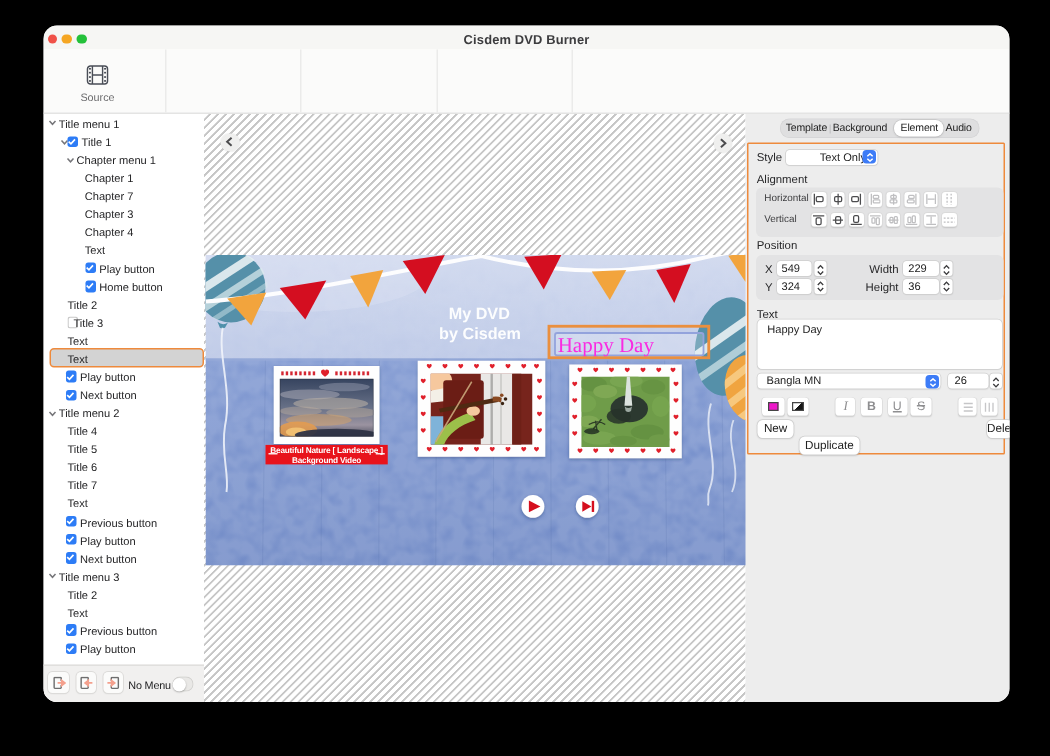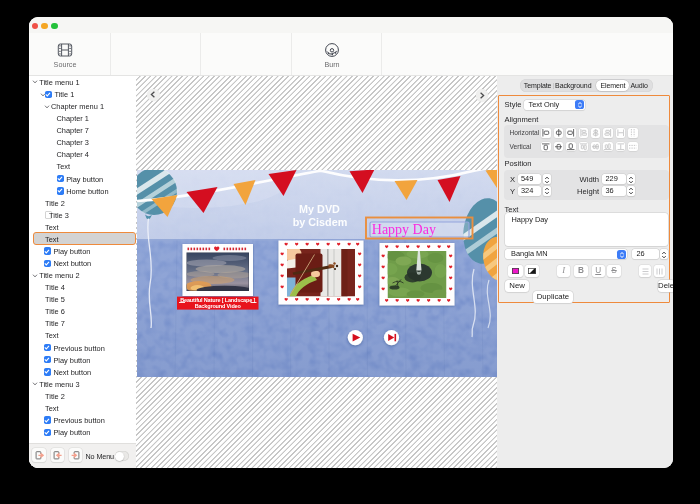--- a/index.html
+++ b/index.html
@@ -46,20 +46,21 @@
 .bstp svg{position:absolute;left:1.6px;top:1.4px}
 .fbt{position:absolute;width:13.4px;height:11.7px;background:#fff;border-radius:2.4px;box-shadow:0 0 0 .4px #d8d8d8,0 .5px 1px rgba(0,0,0,.14);text-align:center}
 .pbtn{position:absolute;height:12.2px;background:#fff;border-radius:3.5px;box-shadow:0 0 0 .5px #cdcdcd,0 .5px 1.2px rgba(0,0,0,.15);font-size:7.8px;color:#222;text-align:center;line-height:12.2px}
 </style></head>
 <body>
 <div class="win">
 <div class="tb">
   <div class="dot" style="left:2.6px;background:#f05148"></div>
   <div class="dot" style="left:12.4px;background:#f5a623"></div>
   <div class="dot" style="left:22.2px;background:#24c13a"></div>
+  <div class="ttl">Cisdem DVD Burner</div>
 </div>
 <div class="toolbar">
   <div class="tsep" style="left:80.5px"></div>
   <div class="tsep" style="left:171px"></div>
   <div class="tsep" style="left:261.5px"></div>
   <div class="tsep" style="left:352px"></div>
   <div class="titem" style="left:-9px">
     <svg width="16" height="16" viewBox="0 0 16 16" fill="none" stroke="#4a4e57" stroke-width=".95">
       <rect x="1.3" y="2" width="13.4" height="12" rx="2"></rect>
       <line x1="4.6" y1="2" x2="4.6" y2="14"></line>
@@ -70,31 +71,20 @@
             <rect x="2.3" y="5.9" width="1.3" height="1.1"></rect>
             <rect x="2.3" y="8.8" width="1.3" height="1.1"></rect>
             <rect x="2.3" y="11.4" width="1.3" height="1.1"></rect>
         <rect x="12.4" y="3.3" width="1.3" height="1.1"></rect>
             <rect x="12.4" y="5.9" width="1.3" height="1.1"></rect>
             <rect x="12.4" y="8.8" width="1.3" height="1.1"></rect>
             <rect x="12.4" y="11.4" width="1.3" height="1.1"></rect>
       </g>
     </svg>
     <div class="tlab">Source</div>
-  </div>
-  <div class="titem" style="left:258px">
-    <svg width="16" height="16" viewBox="0 0 16 16" fill="none" stroke="#41454f" stroke-width="1">
-      <circle cx="8" cy="8" r="6.4"></circle>
-      <circle cx="8" cy="8.3" r="1.7"></circle>
-      <path d="M3.2 9.5 Q5 13.2 8 11.9 Q11.2 10.6 12.8 9.2" stroke-width="1"></path>
-      <circle cx="4.6" cy="11.3" r=".8" fill="#41454f" stroke="none"></circle>
-      <circle cx="8.3" cy="12.6" r=".8" fill="#41454f" stroke="none"></circle>
-      <circle cx="11.6" cy="10.9" r=".8" fill="#41454f" stroke="none"></circle>
-    </svg>
-    <div class="tlab">Burn</div>
   </div>
 </div>
 <div class="sidebar">
 <div class="selrow"></div>
 <div class="trow" style="left:0;top:0.30px;width:106px">
         <svg class="chev" style="left:3.2px" width="6" height="6" viewBox="0 0 6 6">
           <path d="M1 1.7 L3 3.9 L5 1.7" fill="none" stroke="#76767a" stroke-width="1"></path>
         </svg>
         <span class="t" style="left:10.2px">Title menu 1</span>
       </div>
@@ -554,21 +544,21 @@
 <div class="seg">
   <span class="sl" style="left:3px;width:30px">Template</span>
   <span class="sl" style="left:35.5px;width:36px">Background</span>
   <div class="segsel"></div>
   <span class="sl" style="left:78.3px;width:30px">Element</span>
   <span class="sl" style="left:104.5px;width:30px">Audio</span>
   <div class="ssep"></div>
 </div>
 <div class="obox"></div>
 <span class="lab" style="left:7.5px;top:24.4px">Style</span>
-<div class="inp" style="left:26.5px;top:23.5px;width:61.5px;height:10px;line-height:10px;padding-left:5px">Text Only
+<div class="inp" style="left:26.5px;top:23.5px;width:61.5px;height:10px;line-height:10px;padding-left:23px">Text Only
   <span class="bstp" style="right:1px;top:.8px">
           <svg width="6" height="6" viewBox="0 0 6 6" fill="none" stroke="#fff" stroke-width="1">
             <path d="M1.2 2.2 L3 .6 L4.8 2.2 M1.2 3.8 L3 5.4 L4.8 3.8"></path>
           </svg>
         </span>
 </div>
 <span class="lab" style="left:7.5px;top:38.9px">Alignment</span>
 <div class="gpanel" style="top:48.7px;height:33px"></div>
 <span class="lab" style="left:12.5px;top:53.4px;font-size:6.6px;color:#3e3e40">Horizontal</span>
 <span class="lab" style="left:12.5px;top:67.2px;font-size:6.6px;color:#3e3e40">Vertical</span>

